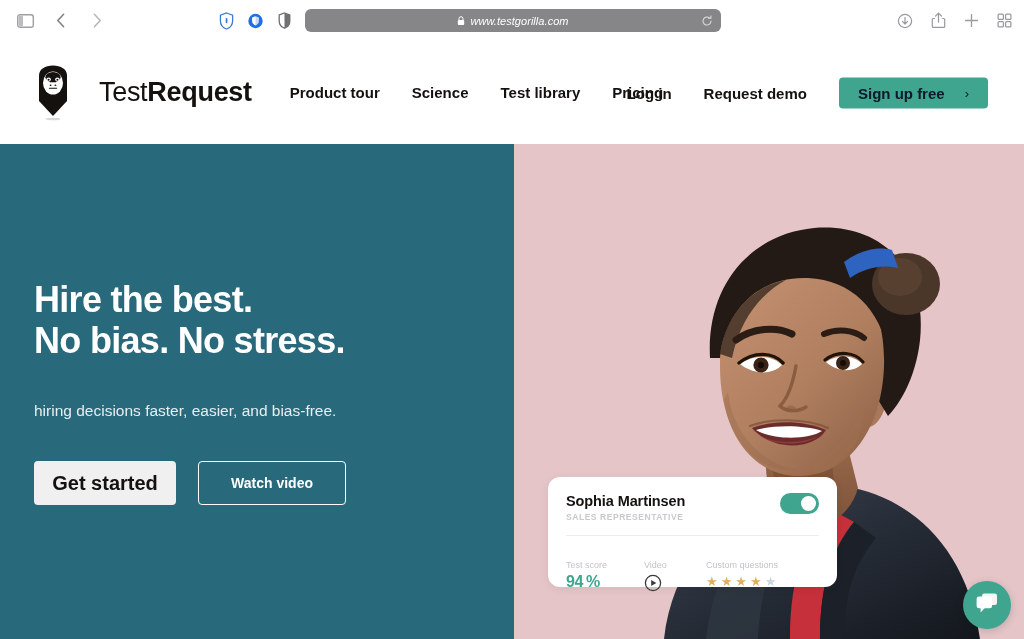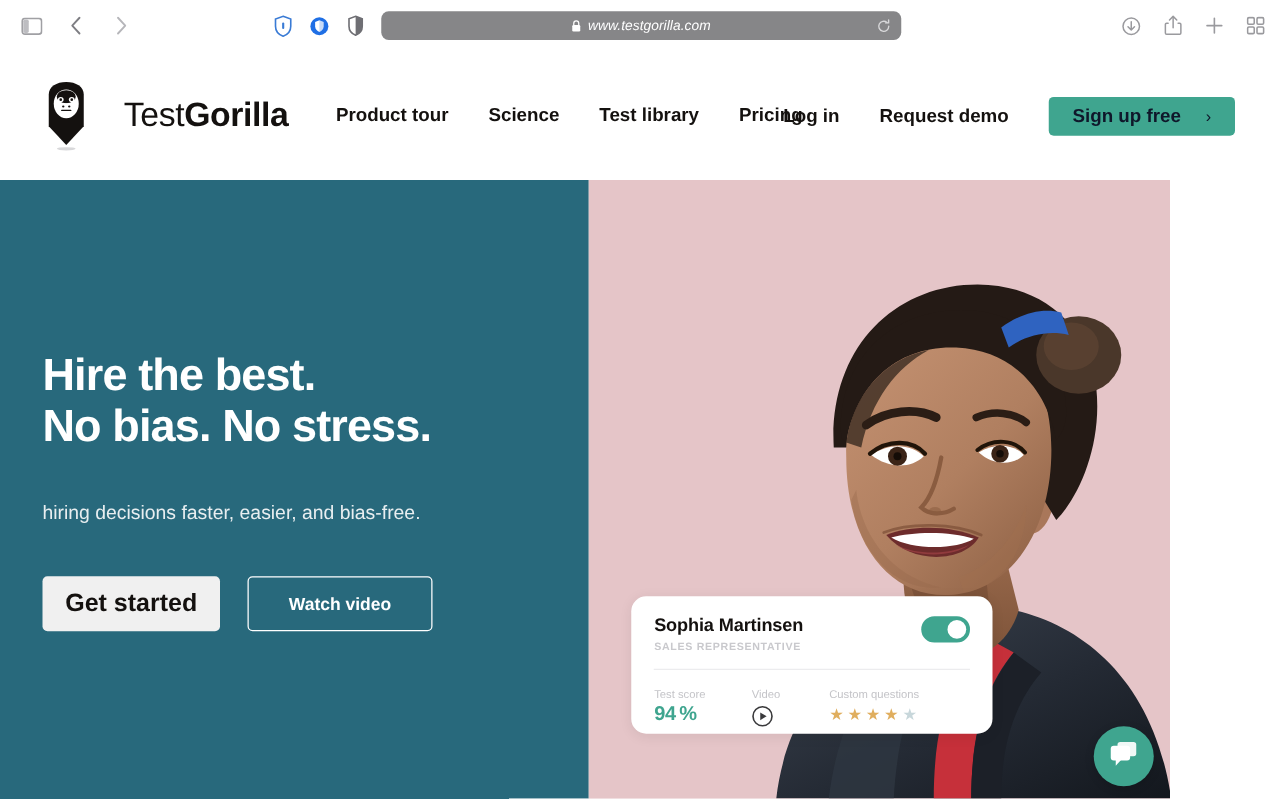--- a/index.html
+++ b/index.html
@@ -101,21 +101,21 @@
     padding: 0 19px;
     font-size: 15px; font-weight: 700;
     cursor: pointer;
     white-space: nowrap;
   }
   .signup-btn .chev { font-size: 13px; font-weight: 400; line-height: 1; }
 
   
   .hero {
     position: relative;
-    width: 936px; height: 495px;
+    width: 1024px; height: 495px;
     display: flex;
     overflow: hidden;
   }
   .hero-left {
     width: 514px; height: 495px;
     background: #28697c;
     padding: 0 0 0 34px;
     position: relative;
   }
   .hero-title {
@@ -199,21 +199,21 @@
     width: 15px; height: 15px;
     border-radius: 50%;
     background: #ffffff;
   }
   .cand-divider {
     height: 1px; background: #ececee;
     margin: 13px 0 0 0;
   }
   .cand-metrics {
     display: flex; align-items: flex-start;
-    margin-top: 14px;
+    margin-top: 24px;
   }
   .metric-label {
     font-size: 9px; color: #c4c4c8; font-weight: 400;
     white-space: nowrap;
   }
   .m-score { width: 78px; }
   .m-score .val {
     font-size: 16px; font-weight: 700; color: #3fa58f;
     margin-top: 3px; letter-spacing: -0.3px;
   }
@@ -343,21 +343,21 @@
         <circle cx="12.6" cy="15.7" r="1.05" fill="#14110f"></circle>
         <circle cx="21.4" cy="15.7" r="1.05" fill="#14110f"></circle>
         <ellipse cx="17" cy="22.6" rx="5.4" ry="4.1" fill="#ffffff"></ellipse>
         <ellipse cx="14.6" cy="21.2" rx="0.95" ry="0.8" fill="#14110f"></ellipse>
         <ellipse cx="19.4" cy="21.2" rx="0.95" ry="0.8" fill="#14110f"></ellipse>
         <path d="M13.4 24.3 H20.6" stroke="#14110f" stroke-width="1.1" stroke-linecap="round" fill="none"></path>
         <ellipse cx="17" cy="55" rx="7.5" ry="1.3" fill="#d8d8da"></ellipse>
       </svg>
     </span>
     <span class="brand-text">
-      <span class="thin">Test</span><span class="bold">Gorilla</span>
+      <span class="thin">Test</span><span class="bold">Request</span>
     </span>
   </a>
 
   <nav class="main-nav">
     <span class="nav-link">Product tour</span>
     <span class="nav-link">Science</span>
     <span class="nav-link">Test library</span>
     <span class="nav-link">Pricing</span>
   </nav>
 

